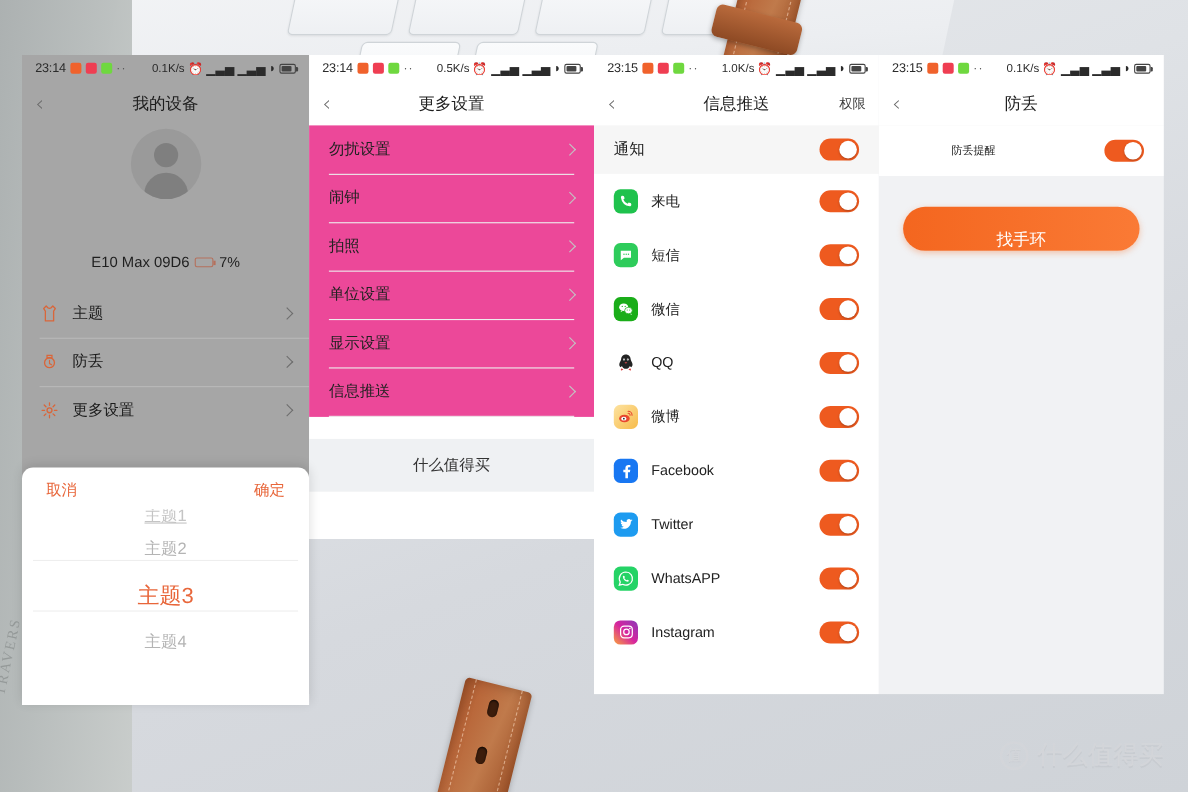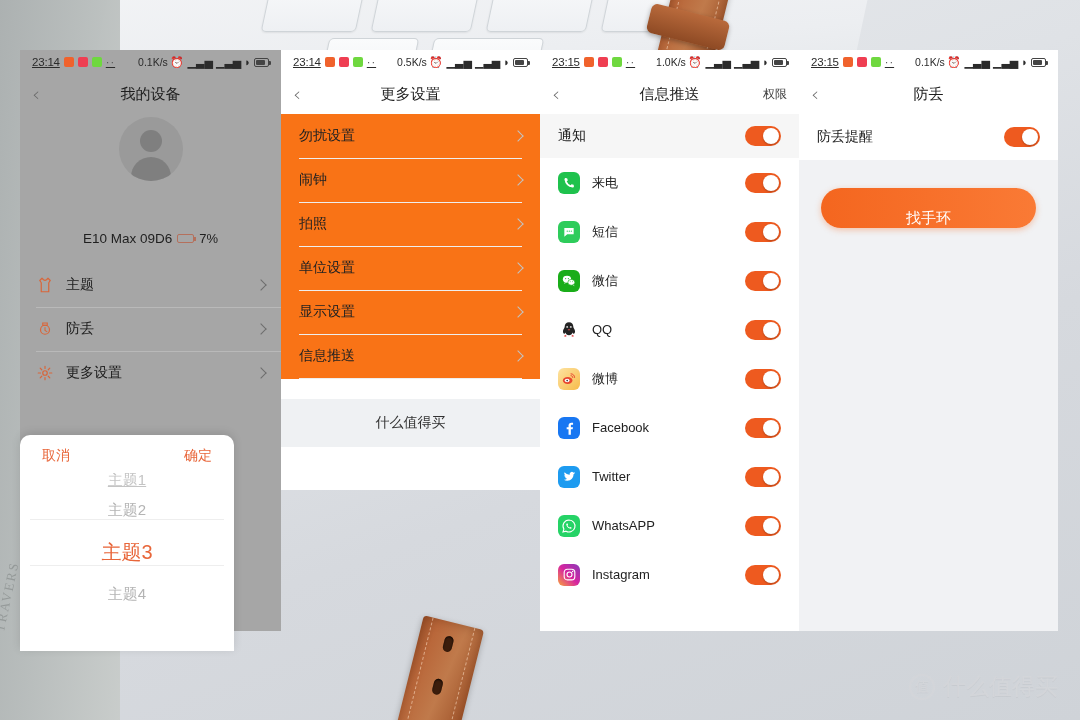--- a/index.html
+++ b/index.html
@@ -71,21 +71,21 @@
   }
 
   
   .panel { position:absolute; top:50px; overflow:hidden; }
 
   
   .statusbar {
     height:24px; display:flex; align-items:center; justify-content:space-between;
     padding:0 12px; font-size:11px; color:#2b2b2b;
   }
-  .sb-left { display:flex; align-items:center; gap:4px;text-decoration:underline; }
+  .sb-left { display:flex; align-items:center; gap:4px; }
   .sb-right { display:flex; align-items:center; gap:3px; }
   .sb-time { font-size:11.5px; letter-spacing:-.2px; }
   .sb-app { width:10px; height:10px; border-radius:2px; display:inline-block; }
   .sb-dots { font-size:11px; color:#555; letter-spacing:1px; }
   .sb-speed { font-size:10.5px; }
   .sb-ico { display:inline-flex; align-items:center; }
   .bat {
     width:15px; height:9px; border:1px solid #444; border-radius:2px;
     position:relative; display:inline-block;
   }
@@ -142,21 +142,21 @@
   }
   .menu-ico { width:18px; height:18px; flex:none; }
   .menu-label { font-size:14px; color:#1b1b1b; }
   .chev {
     margin-left:auto; width:8px;height:8px;border-top:1.4px solid #6d6d6d;
     border-right:1.4px solid #6d6d6d; transform:rotate(45deg);
   }
 
   
   #theme-sheet {
-    position:absolute; left:20px; top:435px; width:214px; height:216px;
+    position:absolute; left:20px; top:425px; width:261px; height:216px;
     background:#fff; border-radius:10px 10px 0 0;
     box-shadow:0 -2px 10px rgba(0,0,0,.12);
     z-index:5; overflow:hidden;
   }
   .sheet-head {
     display:flex; justify-content:space-between; align-items:center;
     padding:12px 22px 8px; font-size:14px; color:#e8663a;
   }
   .picker { position:relative; height:150px; }
   .pick-item { text-align:center; font-size:15px; color:#b4b4b4; }
@@ -166,21 +166,21 @@
     color:#e8663a; font-size:20px; font-weight:500; height:46px; line-height:46px;
   }
   .pick-line {
     position:absolute; left:10px; right:10px; height:1px; background:#eee;
   }
 
   
   #panel-more {
     left:281px; width:259px; height:440px; background:#ffffff;
   }
-  .list-rows { background:#f97316; }
+  .list-rows { background:#ec4899; }
   .srow {
     height:44px; display:flex; align-items:center; padding:0 18px; position:relative;
   }
   .srow + .srow:before{
     content:""; position:absolute; left:18px; right:18px; top:0; height:1px; background:#eeeeee;
   }
   .srow-label { font-size:14px; color:#222; }
   .srow .chev { margin-left:auto; border-color:#c3c3c3; }
   .divider-gap { height:1px; background:#eee; margin:0 18px; }
   .factory-btn {
@@ -217,21 +217,21 @@
   }
 
   
   #panel-lost {
     left:799px; width:259px; height:581px; background:#f1f2f4;
   }
   #panel-lost .top-white { background:#fff; }
   .lost-row {
     height:46px; background:#fff; display:flex; align-items:center; padding:0 18px;
   }
-  .lost-label { font-size:14px; color:#222; }
+  .lost-label { font-size:10px; color:#222;margin-left:48px; }
   .find-btn {
     margin:28px 22px 0; height:40px; border-radius:20px;
     background:linear-gradient(90deg,#f4661f,#fa7a35);
     display:flex; align-items:flex-end; justify-content:center;
     color:#fff; font-size:15px;
     box-shadow:0 2px 6px rgba(244,102,31,.35);
   }
 
   
   #watermark {

